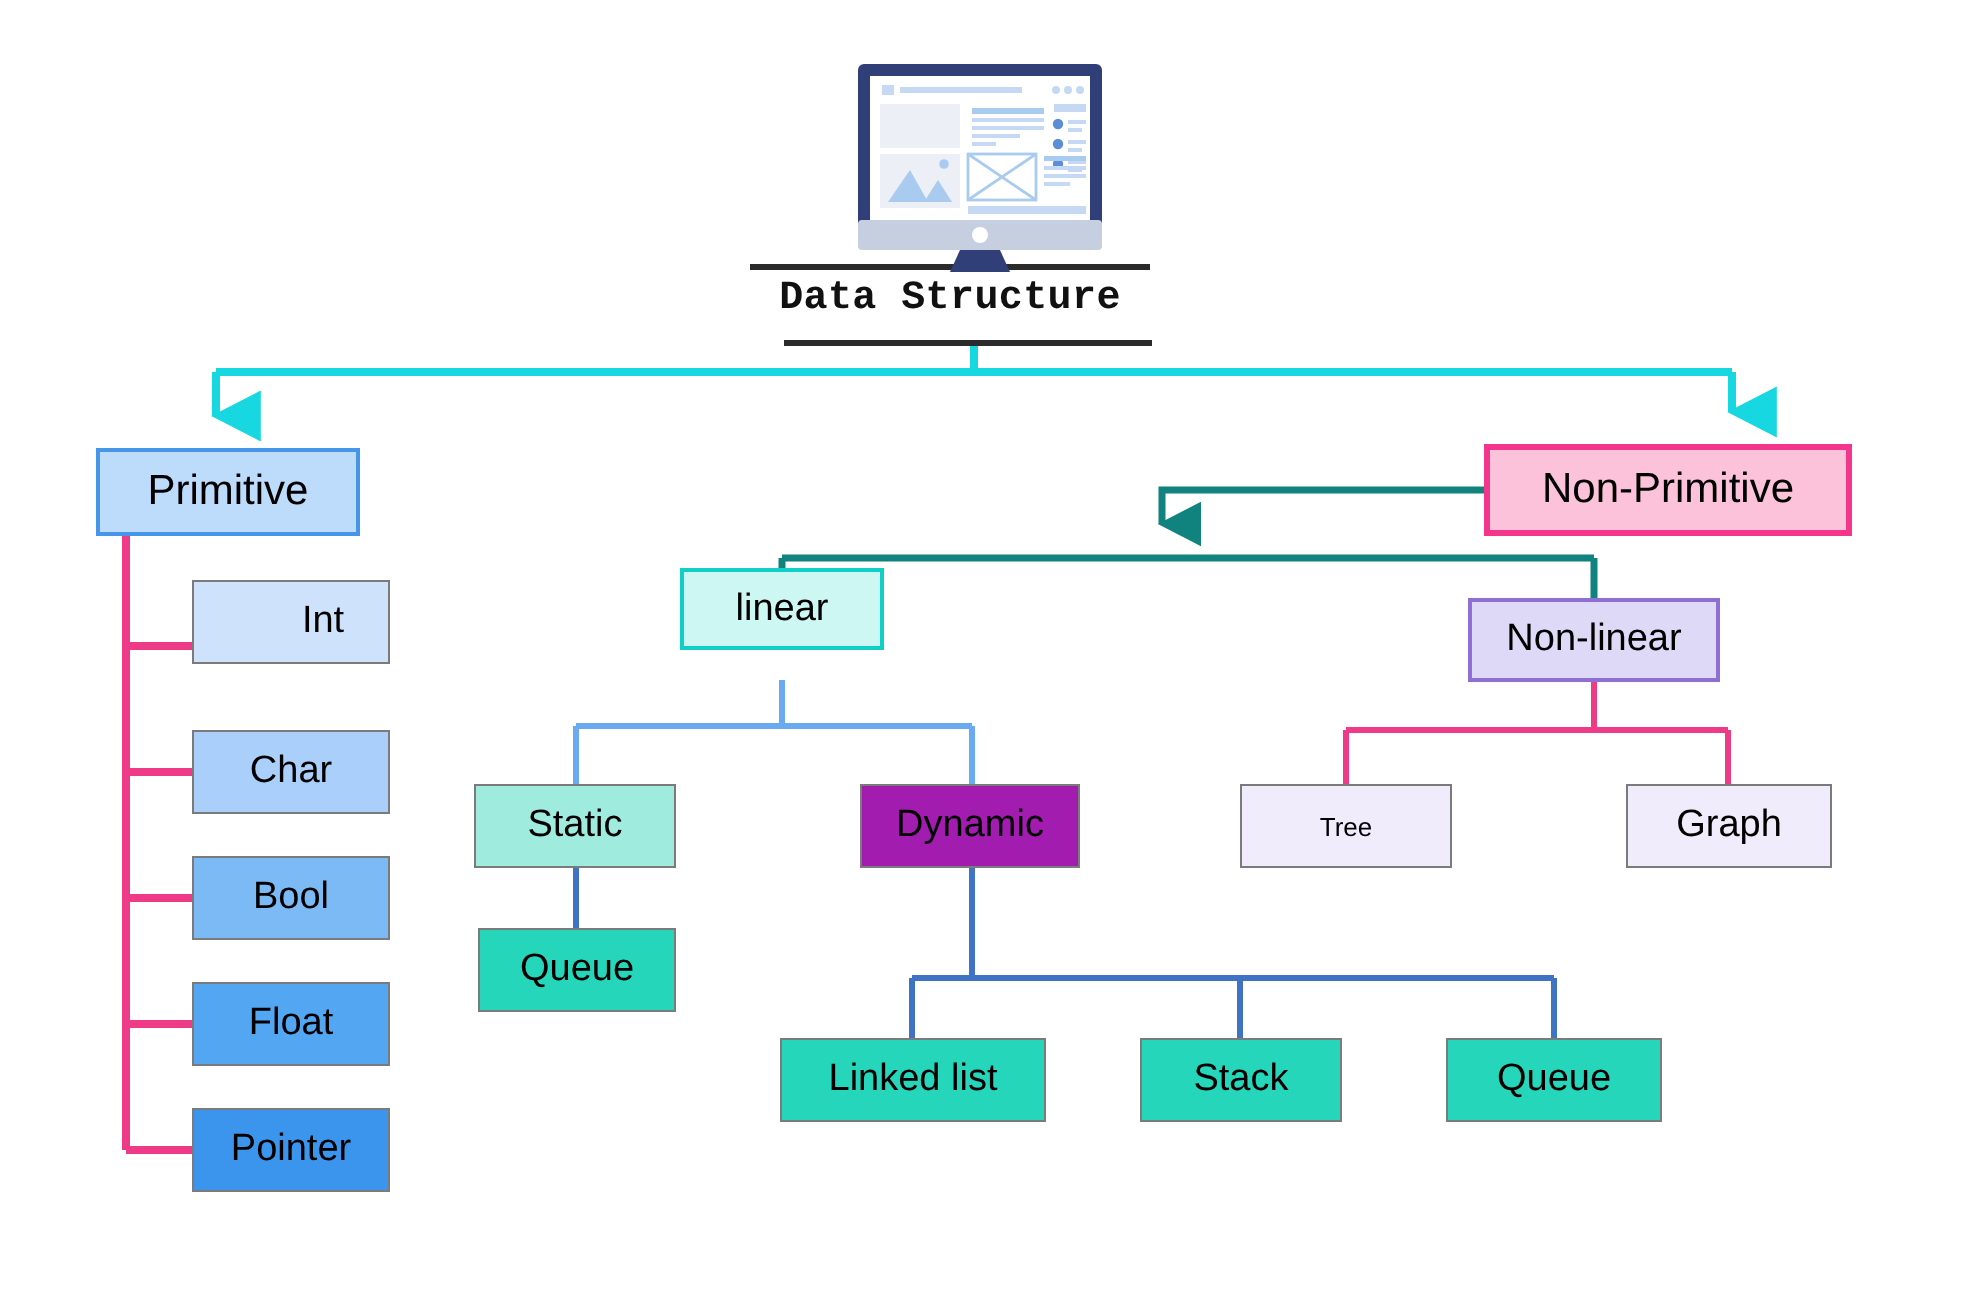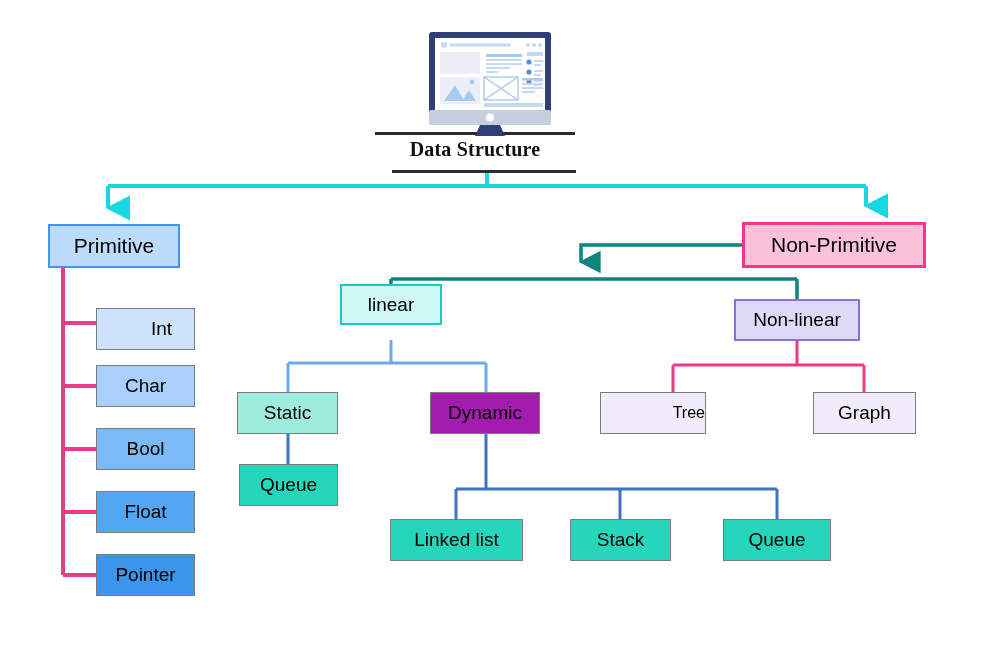--- a/index.html
+++ b/index.html
@@ -28,21 +28,21 @@
     white-space: nowrap;
     z-index: 5;
   }
   .title {
     position: absolute;
     font-weight: bold;
     color: #111111;
     font-size: 20px;
     letter-spacing: 0.2px;
     z-index: 5;
-    font-family: Liberation Serif, serif;
+    font-family: Liberation Mono, monospace;
   }
   .rule {
     position: absolute;
     background: #2b2b2b;
     z-index: 4;
   }
   svg.edges {
     position: absolute;
     left: 0;
     top: 0;
@@ -185,21 +185,21 @@
     </g>
   </svg>
 
   <div id="nodes-layer">
       <div class="node" style="left: 48px; top: 224px; width: 132px; height: 44px; background: rgb(189, 220, 251); border: 2px solid rgb(69, 150, 232); font-size: 21px;">
         <span>Primitive</span>
       </div>
       <div class="node" style="left: 742px; top: 222px; width: 184px; height: 46px; background: rgb(251, 194, 218); border: 3px solid rgb(243, 54, 139); font-size: 21px;">
         <span>Non-Primitive</span>
       </div>
-      <div class="node" style="left: 96px; top: 308px; width: 99px; height: 42px; background: rgb(206, 227, 251); border: 1px solid rgb(123, 123, 123); font-size: 19px; padding-left: 32px;">
+      <div class="node" style="left: 96px; top: 290px; width: 99px; height: 42px; background: rgb(206, 227, 251); border: 1px solid rgb(123, 123, 123); font-size: 19px; padding-left: 32px;">
         <span>Int</span>
       </div>
       <div class="node" style="left: 96px; top: 365px; width: 99px; height: 42px; background: rgb(169, 207, 250); border: 1px solid rgb(123, 123, 123); font-size: 19px;">
         <span>Char</span>
       </div>
       <div class="node" style="left: 96px; top: 428px; width: 99px; height: 42px; background: rgb(123, 186, 245); border: 1px solid rgb(123, 123, 123); font-size: 19px;">
         <span>Bool</span>
       </div>
       <div class="node" style="left: 96px; top: 491px; width: 99px; height: 42px; background: rgb(82, 166, 242); border: 1px solid rgb(123, 123, 123); font-size: 19px;">
         <span>Float</span>
@@ -212,21 +212,21 @@
       </div>
       <div class="node" style="left: 734px; top: 299px; width: 126px; height: 42px; background: rgb(222, 217, 247); border: 2px solid rgb(143, 111, 214); font-size: 19px;">
         <span>Non-linear</span>
       </div>
       <div class="node" style="left: 237px; top: 392px; width: 101px; height: 42px; background: rgb(159, 236, 223); border: 1px solid rgb(123, 123, 123); font-size: 19px;">
         <span>Static</span>
       </div>
       <div class="node" style="left: 430px; top: 392px; width: 110px; height: 42px; background: #a21caf; border: 1px solid rgb(123, 123, 123); font-size: 19px;">
         <span>Dynamic</span>
       </div>
-      <div class="node" style="left: 600px; top: 392px; width: 106px; height: 42px; background: rgb(240, 236, 251); border: 1px solid rgb(123, 123, 123); font-size: 16px; justify-content: flex-end;">
+      <div class="node" style="left: 620px; top: 392px; width: 106px; height: 42px; background: rgb(240, 236, 251); border: 1px solid rgb(123, 123, 123); font-size: 13px;">
         <span>Tree</span>
       </div>
       <div class="node" style="left: 813px; top: 392px; width: 103px; height: 42px; background: rgb(240, 236, 251); border: 1px solid rgb(123, 123, 123); font-size: 19px;">
         <span>Graph</span>
       </div>
       <div class="node" style="left: 239px; top: 464px; width: 99px; height: 42px; background: rgb(37, 214, 187); border: 1px solid rgb(123, 123, 123); font-size: 19px;">
         <span>Queue</span>
       </div>
       <div class="node" style="left: 390px; top: 519px; width: 133px; height: 42px; background: rgb(37, 214, 187); border: 1px solid rgb(123, 123, 123); font-size: 19px;">
         <span>Linked list</span>

